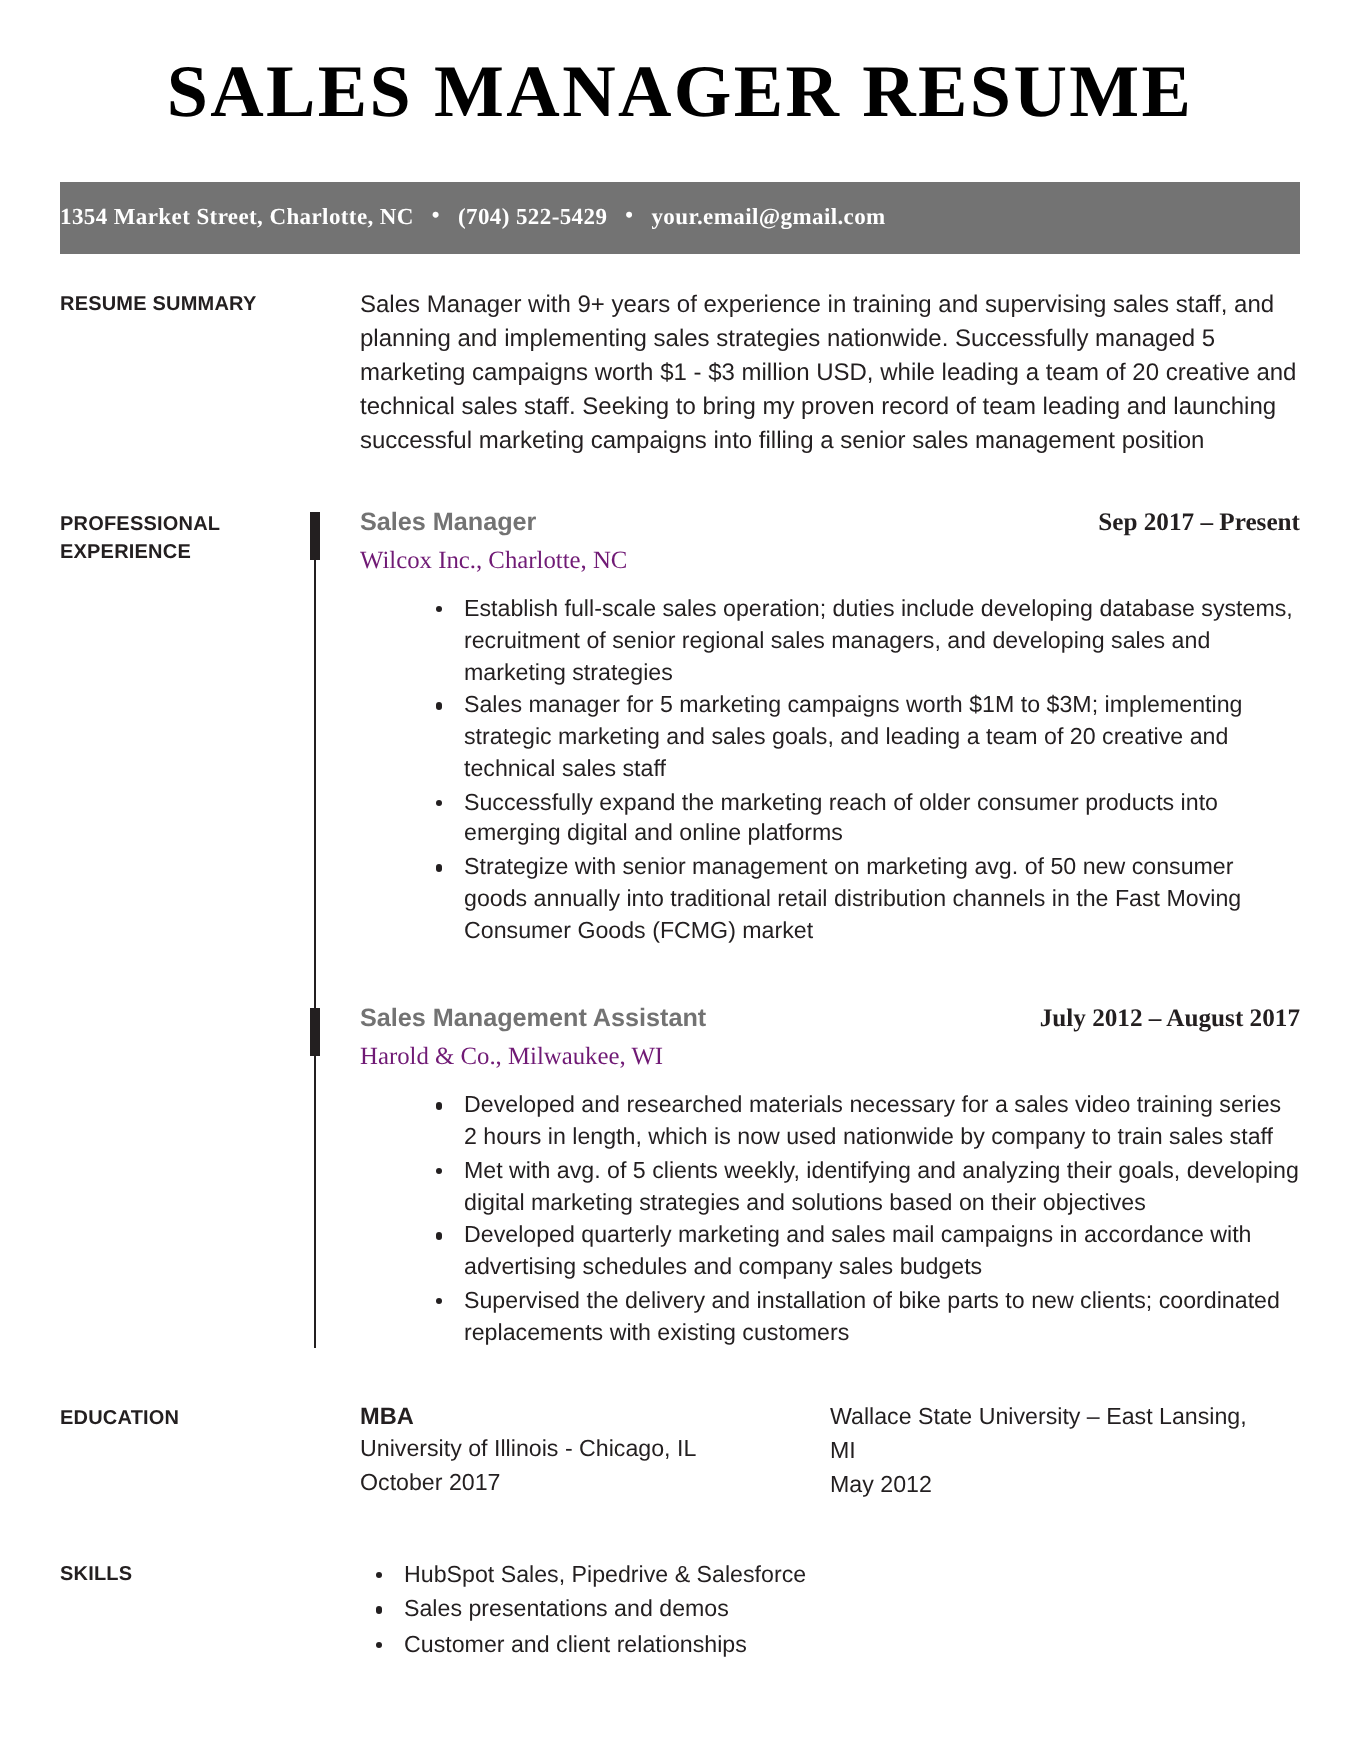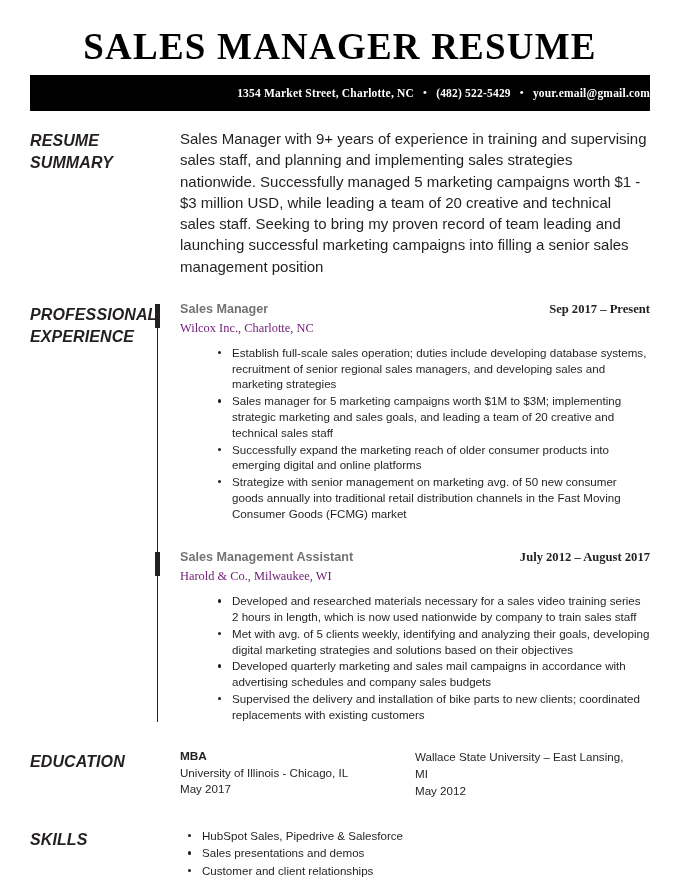--- a/index.html
+++ b/index.html
@@ -32,68 +32,68 @@
     font-size: 37px;
     letter-spacing: 1.2px;
     line-height: 1;
     margin: 0;
     padding-top: 28px;
     padding-bottom: 10px;
     color: #000000;
   }
 
   .contact-bar {
-    background: #000000;
+    background: #737373;
     height: 36px;
     display: flex;
     align-items: center;
-    justify-content: flex-end;
+    justify-content: flex-start;
     gap: 9px;
     color: #ffffff;
     font-family: "Liberation Serif", serif;
     font-size: 11.5px;
     font-weight: bold;
     letter-spacing: 0.2px;
+    margin-top: 16px;
   }
   .contact-sep {
     font-size: 11px;
     line-height: 1;
     position: relative;
     top: -1px;
   }
 
   
   .section {
     display: flex;
     align-items: flex-start;
   }
   .section-label {
     width: 120px;
     flex: 0 0 120px;
     font-family: "Liberation Sans", sans-serif;
     font-weight: bold;
-    font-size: 16px;
+    font-size: 10px;
     letter-spacing: 0.1px;
     line-height: 1.35;
     text-transform: uppercase;
     padding-top: 2px;
     color: #231f20;
-    font-style: italic;
   }
   .section-body {
     flex: 1 1 auto;
     min-width: 0;
   }
 
   
   #summary-section {
     margin-top: 17px;
   }
   .summary-text {
-    font-size: 15px;
+    font-size: 12px;
     line-height: 1.42;
     margin: 0;
     padding-left: 30px;
     text-align: left;
     color: #231f20;
   }
 
   
   #experience-section {
     margin-top: 25px;
@@ -233,21 +233,21 @@
 </head>
 <body>
 
 <div class="page">
 
   <h1 class="resume-title">SALES MANAGER RESUME</h1>
 
   <div class="contact-bar">
     <span>1354 Market Street, Charlotte, NC</span>
     <span class="contact-sep">•</span>
-    <span>(482) 522-5429</span>
+    <span>(704) 522-5429</span>
     <span class="contact-sep">•</span>
     <span>your.email@gmail.com</span>
   </div>
 
   <div class="section" id="summary-section">
     <div class="section-label">Resume Summary</div>
     <div class="section-body">
       <p class="summary-text">Sales Manager with 9+ years of experience in training and supervising sales staff, and planning and implementing sales strategies nationwide. Successfully managed 5 marketing campaigns worth $1 - $3 million USD, while leading a team of 20 creative and technical sales staff. Seeking to bring my proven record of team leading and launching successful marketing campaigns into filling a senior sales management position</p>
     </div>
   </div>
@@ -295,21 +295,21 @@
     </div>
   </div>
 
   <div class="section" id="education-section">
     <div class="section-label">Education</div>
     <div class="section-body">
       <div class="edu-grid">
         <div class="edu-col">
           <div class="edu-degree">MBA</div>
           <div class="edu-school">University of Illinois - Chicago, IL</div>
-          <div class="edu-date">May 2017</div>
+          <div class="edu-date">October 2017</div>
         </div>
         <div class="edu-col">
           <div class="edu-school">Wallace State University – East Lansing, MI</div>
           <div class="edu-date">May 2012</div>
         </div>
       </div>
     </div>
   </div>
 
   <div class="section" id="skills-section">

